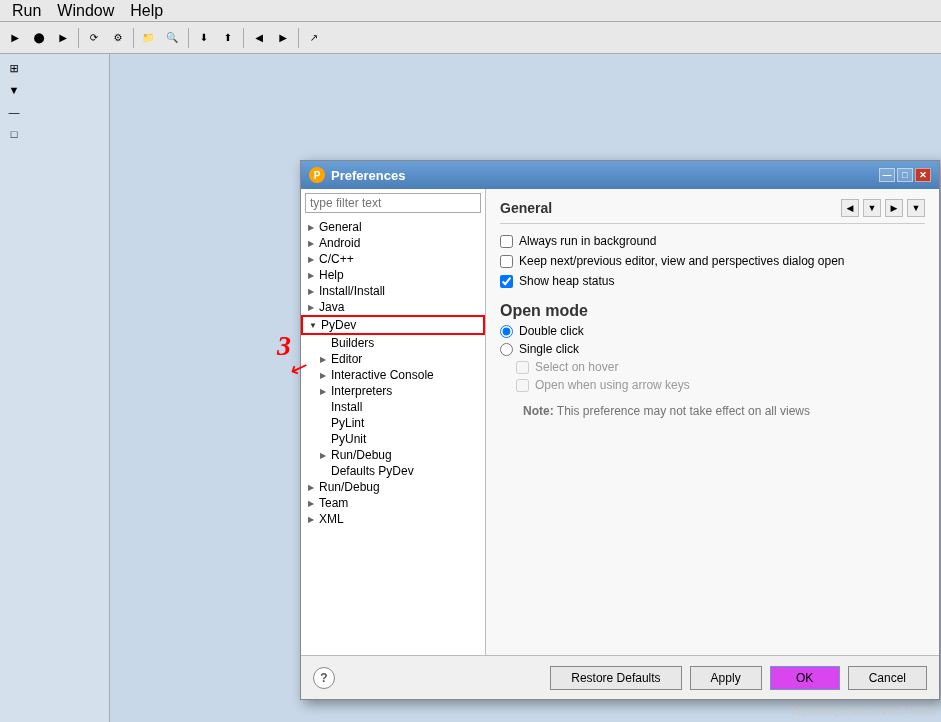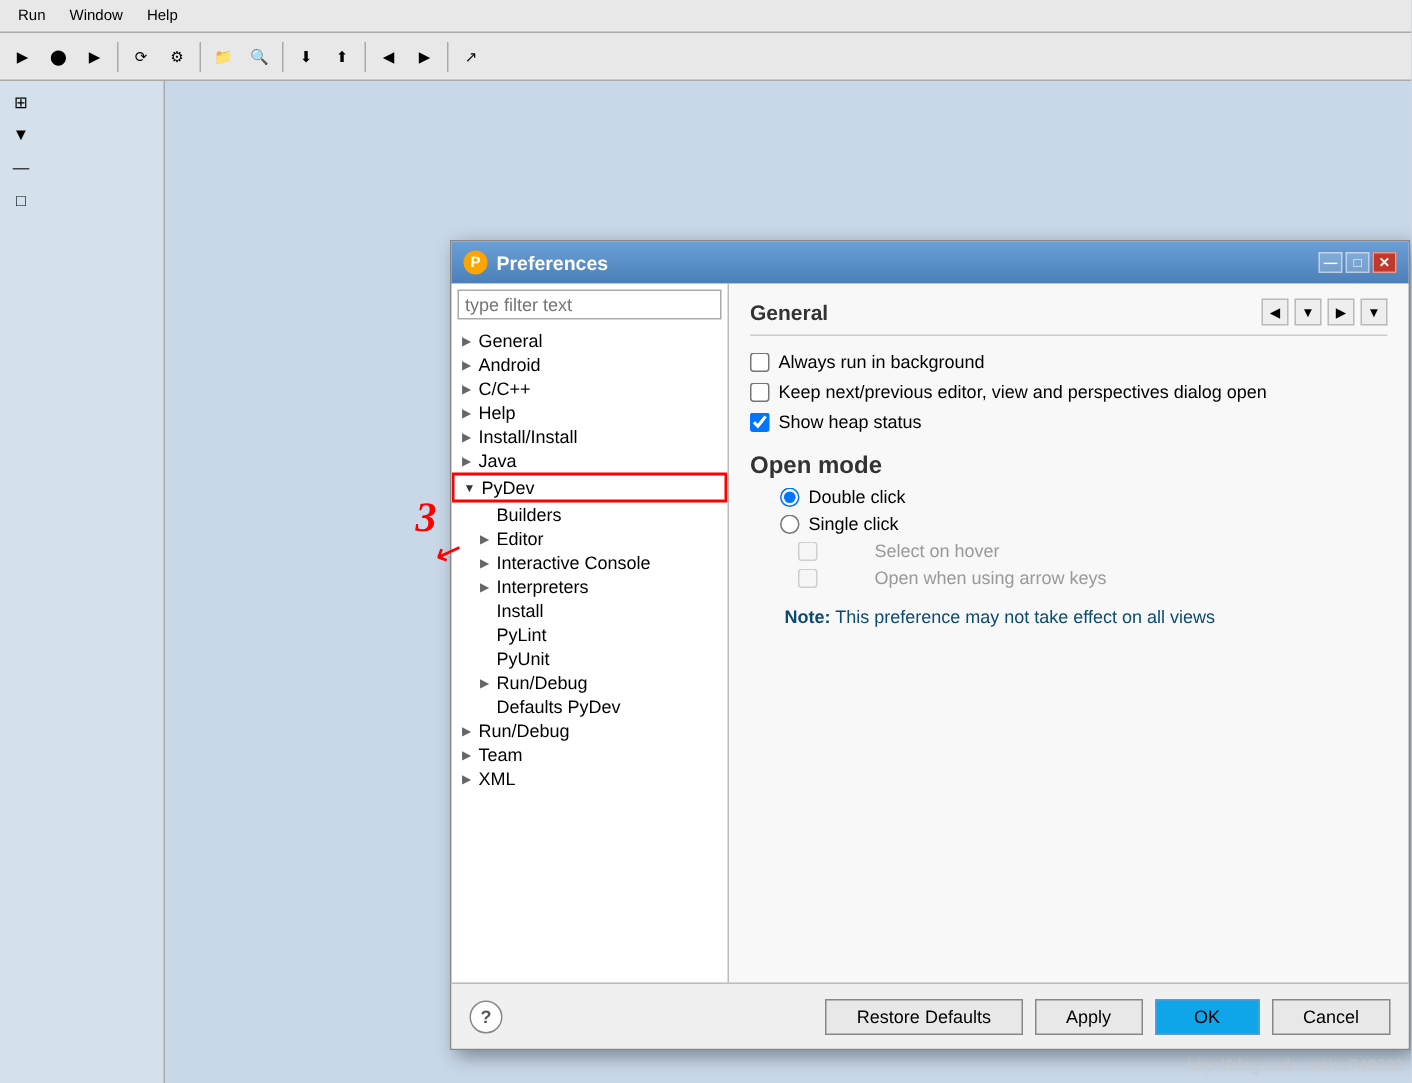--- a/index.html
+++ b/index.html
@@ -25,21 +25,21 @@
     .menu-bar {
       background: #e8e8e8;
       height: 22px;
       display: flex;
       align-items: center;
       padding: 0 4px;
       border-bottom: 1px solid #aaa;
     }
     .menu-item {
       padding: 2px 8px;
-      font-size: 10px;
+      font-size: 16px;
       cursor: pointer;
     }
 
     
     .toolbar {
       background: #e8e8e8;
       height: 32px;
       border-bottom: 1px solid #aaa;
       display: flex;
       align-items: center;
@@ -252,40 +252,39 @@
       font-weight: bold;
       margin-top: 8px;
       margin-bottom: 4px;
       color: #333;
     }
     .radio-option {
       display: flex;
       align-items: center;
       margin-bottom: 4px;
       font-size: 12px;
-      margin-left: 20px;
+      margin-left: 0;
     }
     .radio-option input[type="radio"] {
       margin-right: 6px;
     }
     .sub-option {
       display: flex;
       align-items: center;
       margin-bottom: 4px;
       font-size: 12px;
-      margin-left: 32px;
+      margin-left: 16px;
       color: #999;
-      gap: 32px;
     }
     .sub-option input[type="checkbox"] {
       margin-right: 6px;
     }
     .note-text {
       font-size: 12px;
-      color: #0c4a6e;
+      color: #737373;
       margin-top: 8px;
       padding-left: 23px;
     }
     .note-text strong { font-weight: bold; }
 
     
     .dialog-footer {
       height: 44px;
       border-top: 1px solid #bbb;
       display: flex;
@@ -320,21 +319,21 @@
     .dialog-btn {
       padding: 4px 20px;
       border: 1px solid #888;
       background: #e8e8e8;
       cursor: pointer;
       font-size: 12px;
       min-width: 70px;
       text-align: center;
     }
     .dialog-btn.primary {
-      background: #0ea5e9;
+      background: #d946ef;
       border-color: #6699cc;
     }
     .dialog-btn.restore {
       min-width: 110px;
     }
     .watermark {
       position: absolute;
       bottom: 5px;
       right: 5px;
       color: rgba(200,200,200,0.7);

